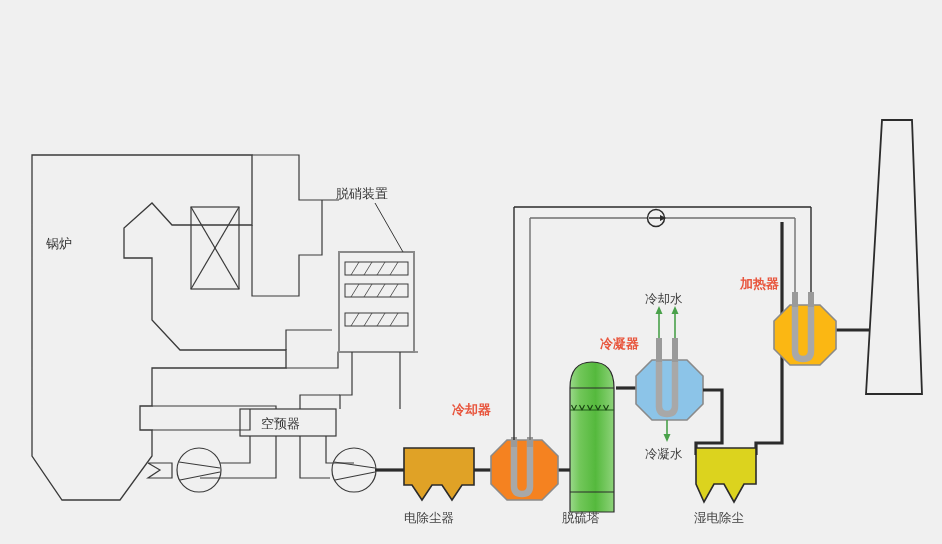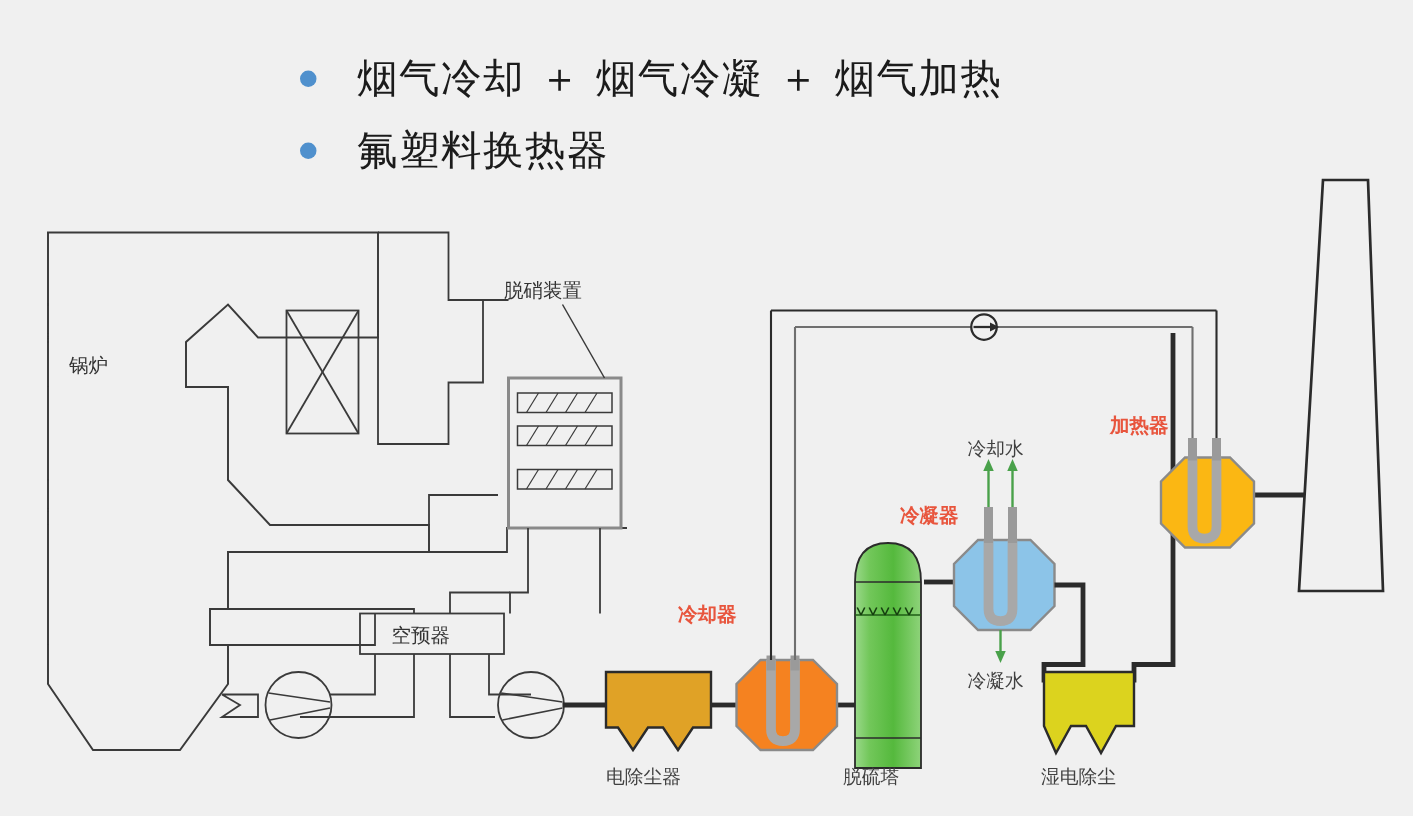--- a/index.html
+++ b/index.html
@@ -66,30 +66,20 @@
     font-size: 12.5px;
     fill: #404040;
     font-family: "DejaVu Sans", "Liberation Sans", sans-serif;
   }
 </style>
 </head>
 <body>
 
 <div id="stage">
 
-  <div class="bullets">
-    <div class="bullet-row">
-      <span class="bullet-dot"></span>
-      <span class="bullet-text">烟气冷却 ＋ 烟气冷凝 ＋ 烟气加热</span>
-    </div>
-    <div class="bullet-row">
-      <span class="bullet-dot"></span>
-      <span class="bullet-text">氟塑料换热器</span>
-    </div>
-  </div>
 
   <svg class="diagram" width="942" height="544" viewBox="0 0 942 544">
 
     <g>
       <path d="M 32,155 L 252,155 L 252,225 L 172,225 L 152,203 L 124,228 L 124,258
                L 152,258 L 152,320 L 180,350 L 286,350 L 286,368
                L 152,368 L 152,406 L 140,406 L 140,430 L 152,430 L 152,456
                L 120,500 L 62,500 L 32,456 Z" fill="none" stroke="#3a3a3a" stroke-width="1.3" stroke-linejoin="miter"></path>
       <text class="lbl" x="46" y="248">锅炉</text>
     </g>

